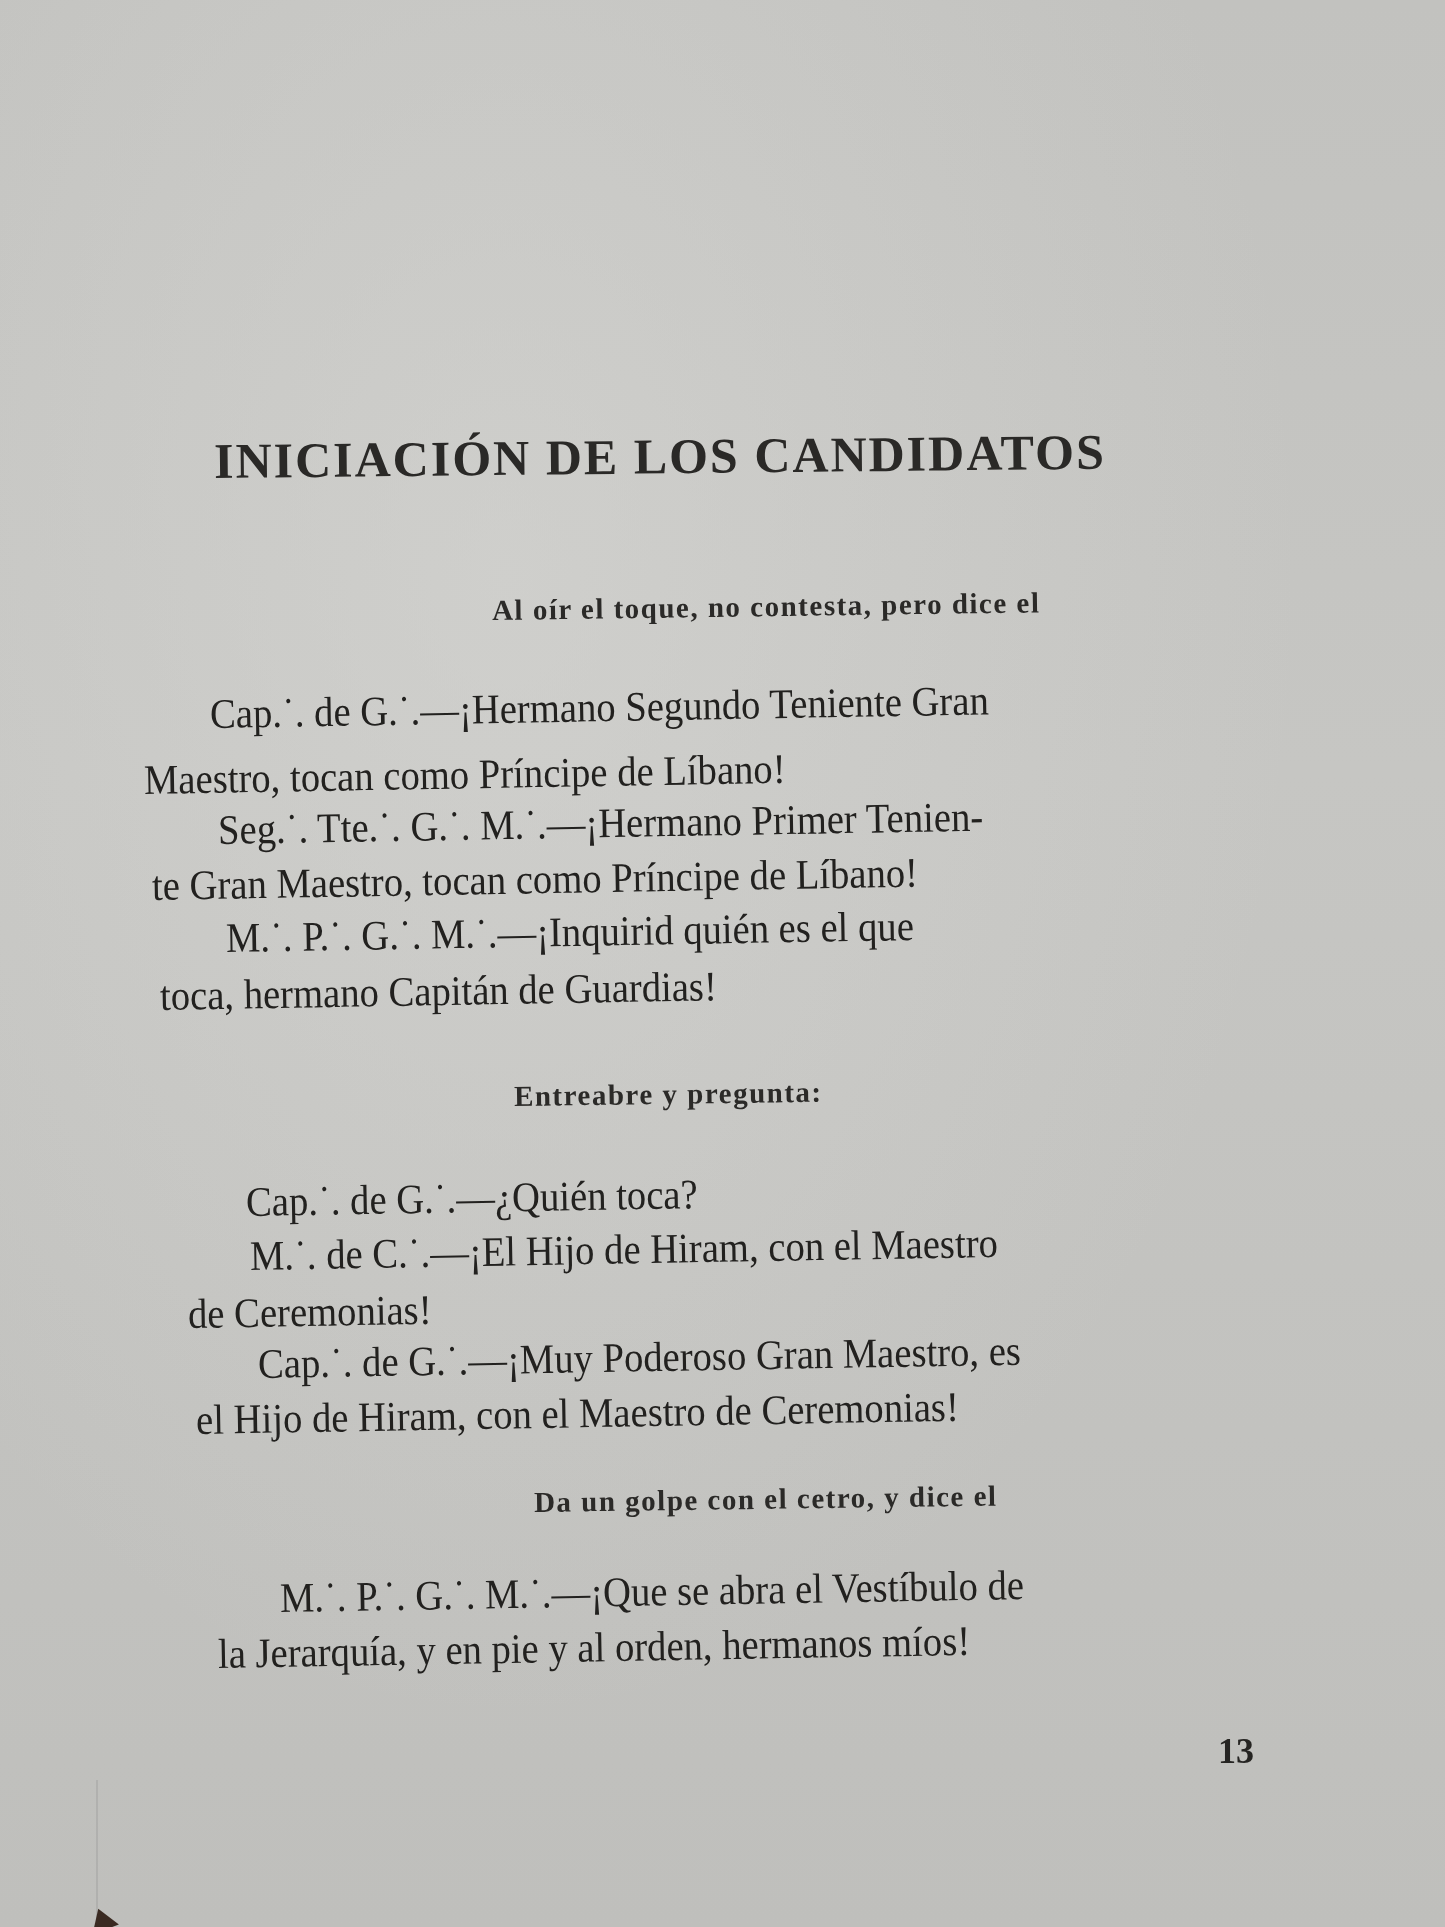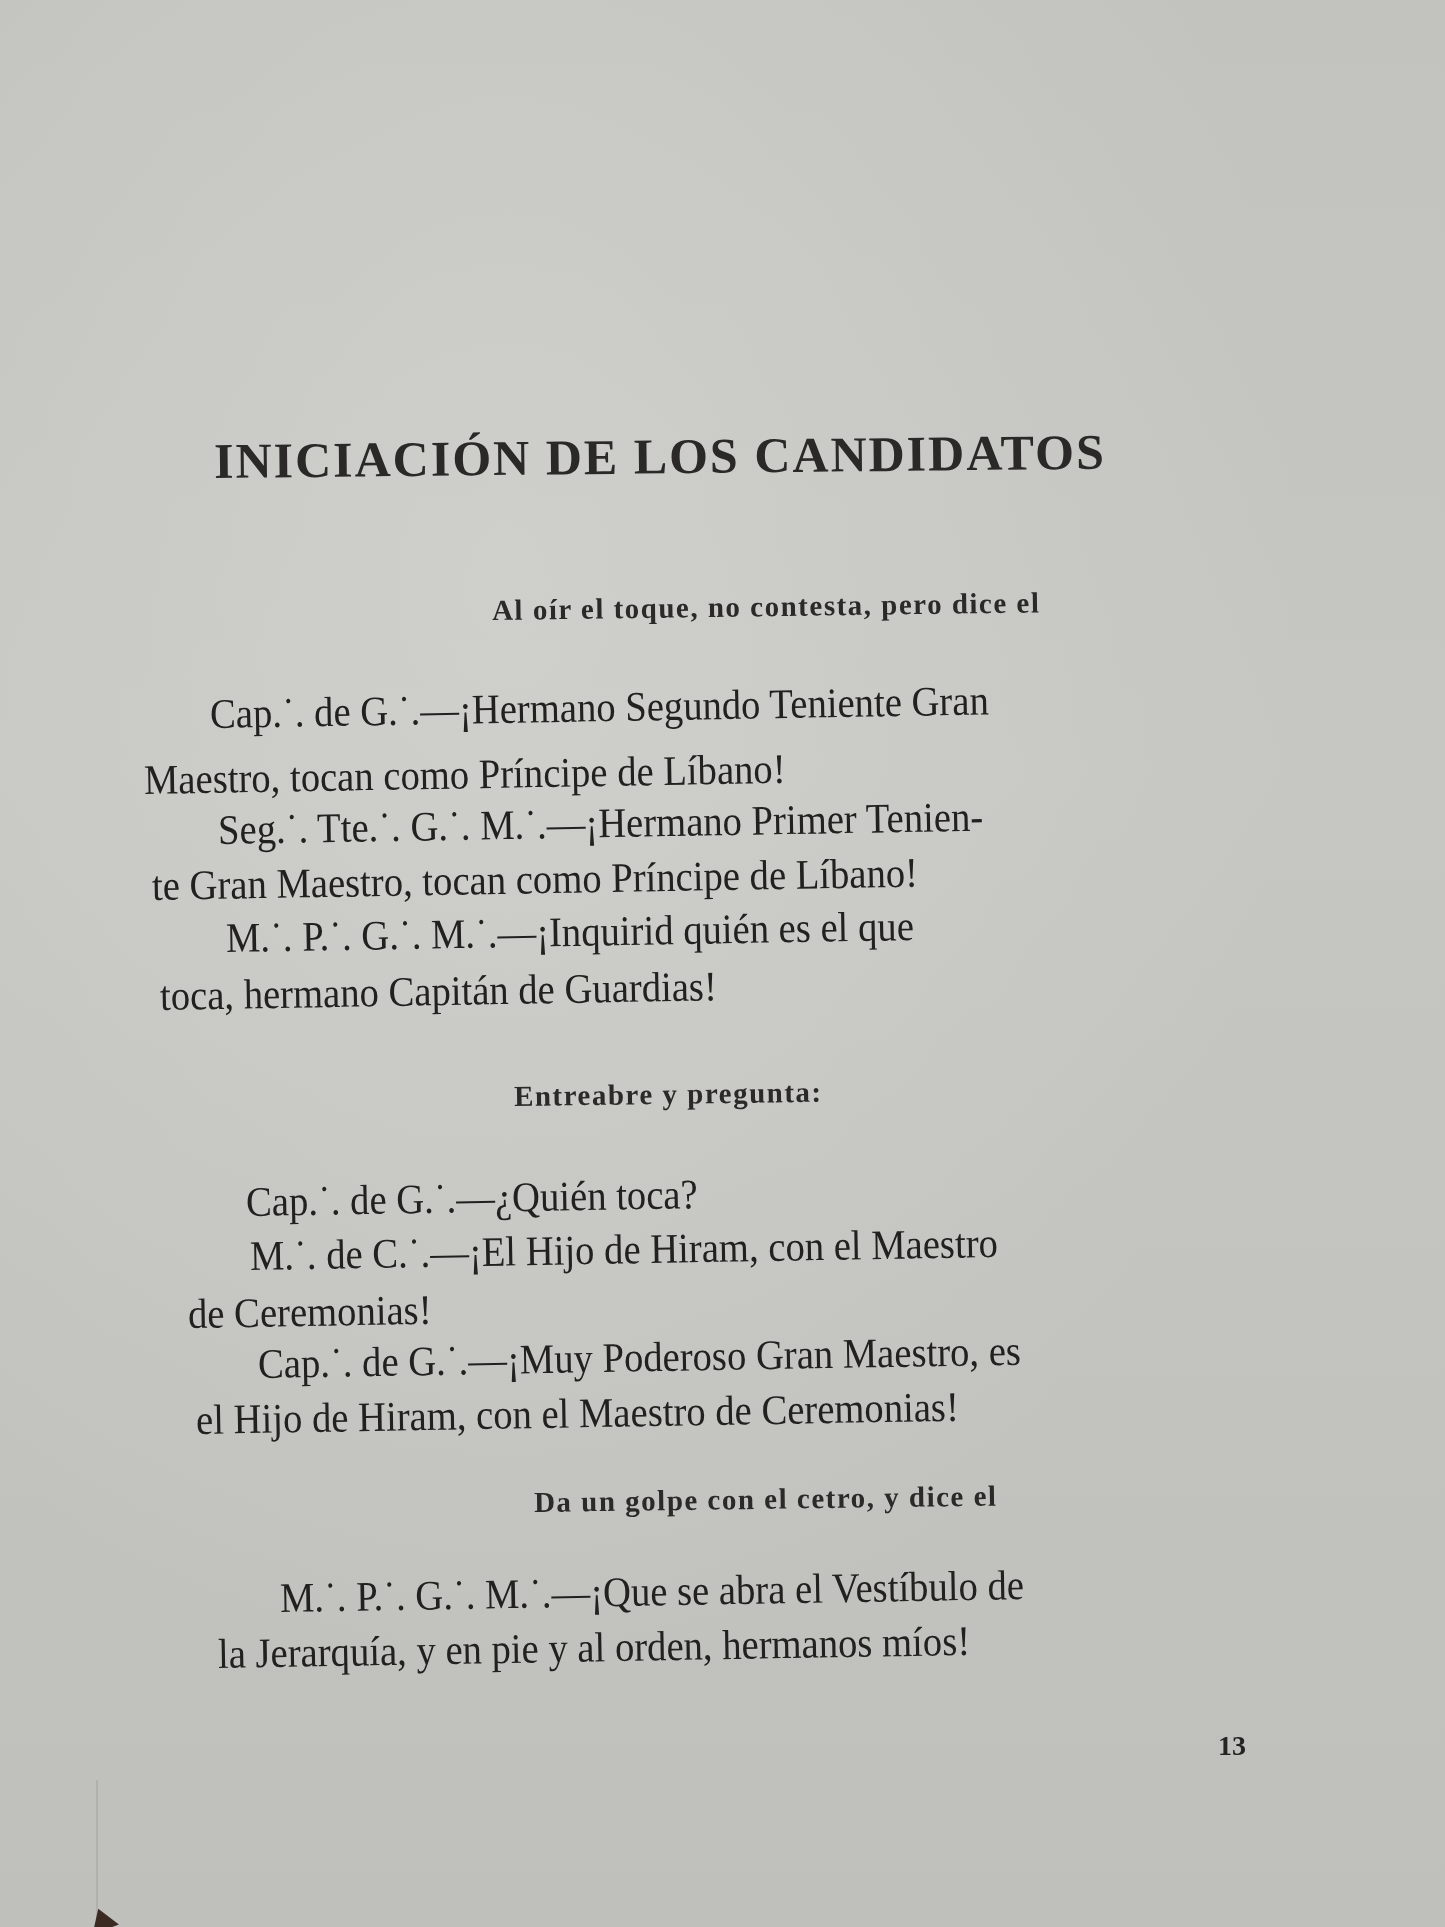--- a/index.html
+++ b/index.html
@@ -61,21 +61,21 @@
       color: #22211f;
       white-space: nowrap;
       transform-origin: left center;
       font-family: "Liberation Serif", serif;
       transform: rotate(-1deg) scaleX(0.92);
     }
     .page-number {
       position: absolute;
       left: 1218px;
       top: 1730px;
-      font-size: 28px;
+      font-size: 36px;
       font-weight: bold;
       color: #252422;
     }
     .shadow-corner {
       position: absolute;
       left: 88px;
       top: 1908px;
       width: 0; height: 0;
       border-left: 14px solid transparent;
       border-right: 14px solid transparent;

